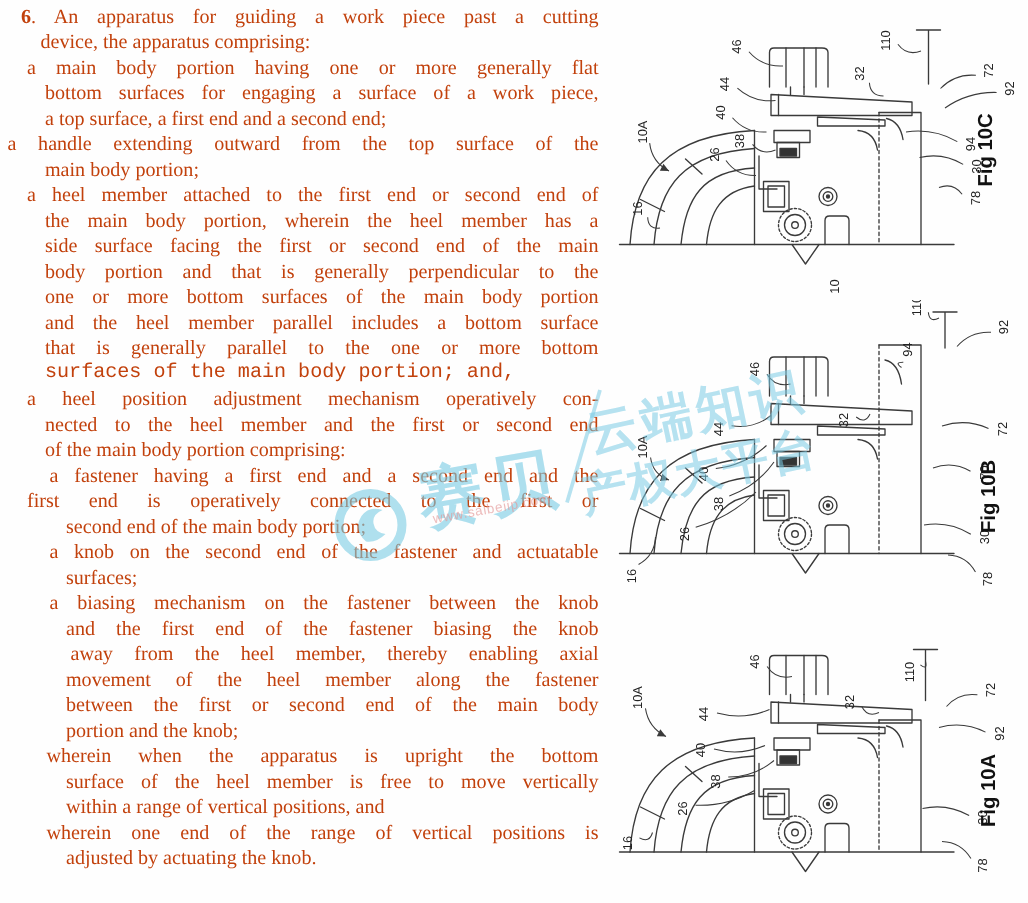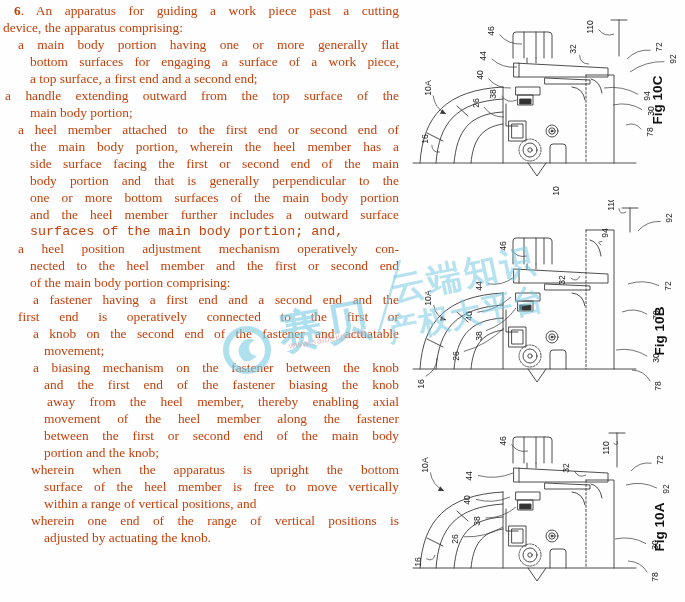--- a/index.html
+++ b/index.html
@@ -47,40 +47,42 @@
   .wm-logo{position:absolute;left:219px;top:320px;}
   .wm-slash{position:absolute;left:368px;top:255px;}
 </style>
 </head>
 <body>
 
 <div class="page">
 
   <div class="claims" id="claims">
       <div class="cl-line just" style="padding-left: 14px;"><b>6</b>. An apparatus for guiding a work piece past a cutting</div>
-      <div class="cl-line" style="padding-left: 3px;">device, the apparatus comprising:</div>
+      <div class="cl-line" style="padding-left: 3px; margin-left: 24px;">device, the apparatus comprising:</div>
       <div class="cl-line just" style="padding-left: 18px;">a main body portion having one or more generally flat</div>
       <div class="cl-line just" style="padding-left: 30px;">bottom surfaces for engaging a surface of a work piece,</div>
       <div class="cl-line" style="padding-left: 30px;">a top surface, a first end and a second end;</div>
       <div class="cl-line just" style="padding-left: 5px;">a handle extending outward from the top surface of the</div>
       <div class="cl-line" style="padding-left: 30px;">main body portion;</div>
       <div class="cl-line just" style="padding-left: 18px;">a heel member attached to the first end or second end of</div>
       <div class="cl-line just" style="padding-left: 30px;">the main body portion, wherein the heel member has a</div>
       <div class="cl-line just" style="padding-left: 30px;">side surface facing the first or second end of the main</div>
       <div class="cl-line just" style="padding-left: 30px;">body portion and that is generally perpendicular to the</div>
       <div class="cl-line just" style="padding-left: 30px;">one or more bottom surfaces of the main body portion</div>
-      <div class="cl-line just" style="padding-left: 30px;">and the heel member further includes a outward surface</div>
+      <div class="cl-line just" style="padding-left: 30px;">and the heel member parallel includes a bottom surface</div>
+      <div class="cl-line just" style="padding-left: 30px;">that is generally parallel to the one or more bottom</div>
       <div class="cl-line" style="padding-left: 30px; font-family: Liberation Mono, monospace;">surfaces of the main body portion; and,</div>
       <div class="cl-line just" style="padding-left: 18px;">a heel position adjustment mechanism operatively con-</div>
       <div class="cl-line just" style="padding-left: 30px;">nected to the heel member and the first or second end</div>
       <div class="cl-line" style="padding-left: 30px;">of the main body portion comprising:</div>
       <div class="cl-line just" style="padding-left: 33px;">a fastener having a first end and a second end and the</div>
       <div class="cl-line just" style="padding-left: 18px;">first end is operatively connected to the first or</div>
+      <div class="cl-line" style="padding-left: 44px;">second end of the main body portion;</div>
       <div class="cl-line just" style="padding-left: 33px;">a knob on the second end of the fastener and actuatable</div>
-      <div class="cl-line" style="padding-left: 44px;">movement;</div>
+      <div class="cl-line" style="padding-left: 44px;">surfaces;</div>
       <div class="cl-line just" style="padding-left: 33px;">a biasing mechanism on the fastener between the knob</div>
       <div class="cl-line just" style="padding-left: 44px;">and the first end of the fastener biasing the knob</div>
       <div class="cl-line just" style="padding-left: 47px;">away from the heel member, thereby enabling axial</div>
       <div class="cl-line just" style="padding-left: 44px;">movement of the heel member along the fastener</div>
       <div class="cl-line just" style="padding-left: 44px;">between the first or second end of the main body</div>
       <div class="cl-line" style="padding-left: 44px;">portion and the knob;</div>
       <div class="cl-line just" style="padding-left: 31px;">wherein when the apparatus is upright the bottom</div>
       <div class="cl-line just" style="padding-left: 44px;">surface of the heel member is free to move vertically</div>
       <div class="cl-line" style="padding-left: 44px;">within a range of vertical positions, and</div>
       <div class="cl-line just" style="padding-left: 31px;">wherein one end of the range of vertical positions is</div>

